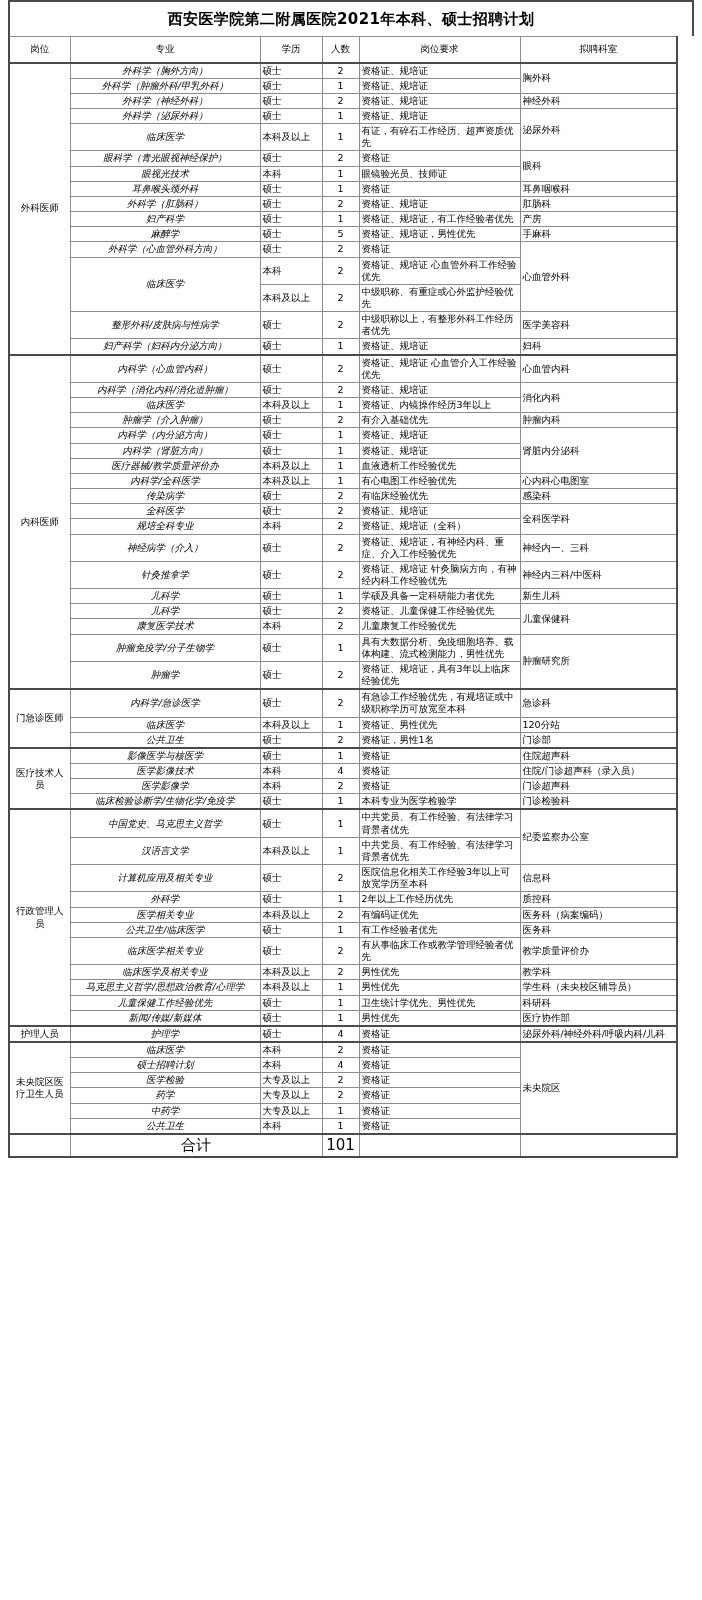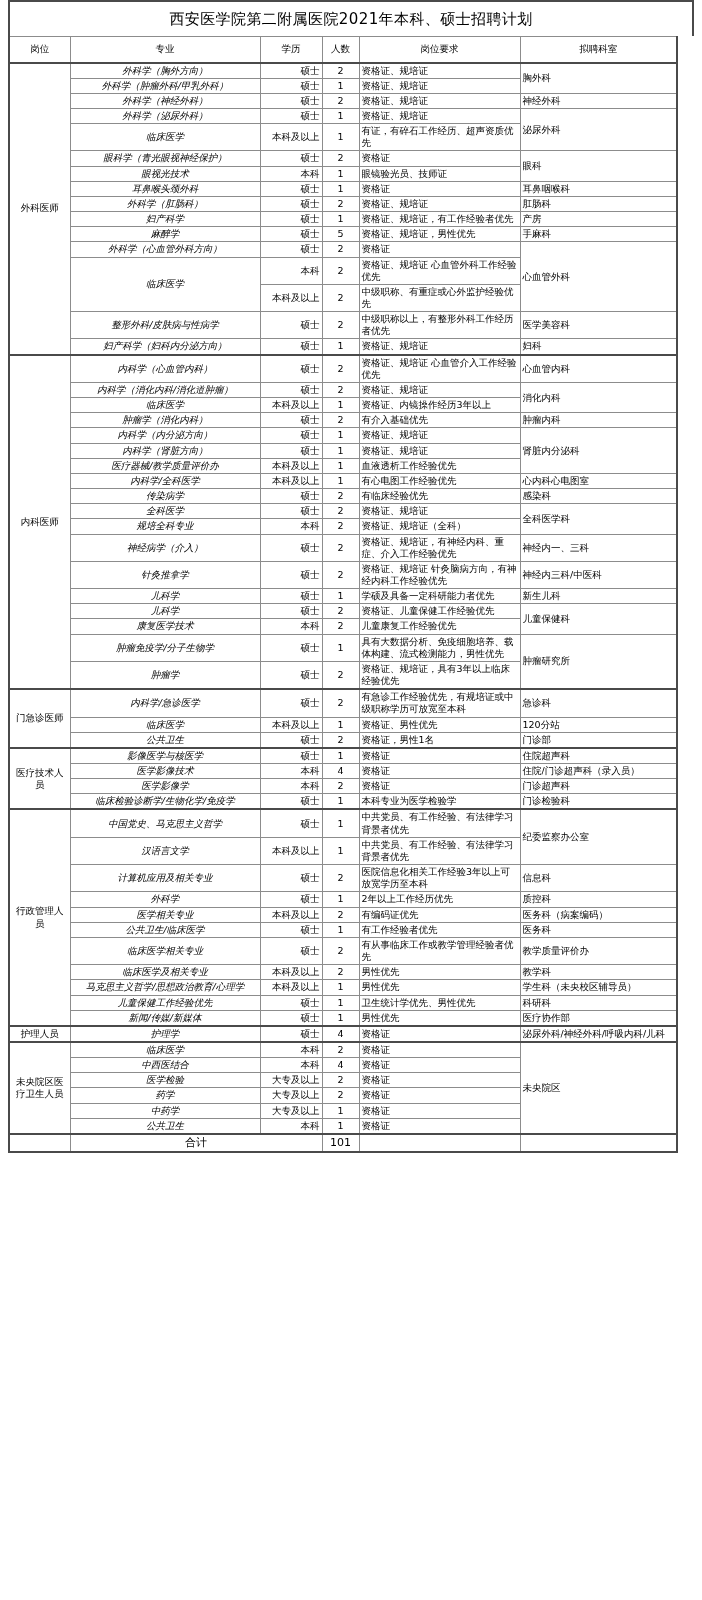--- a/index.html
+++ b/index.html
@@ -25,21 +25,21 @@
     align-items:center;
     justify-content:center;
     border-left:2px solid #4a4a4a;
     border-right:2px solid #4a4a4a;
     border-top:2px solid #4a4a4a;
     box-sizing:border-box;
     margin:0 8px;
   }
   .title{
     font-size:15px;
-    font-weight:normal;
+    font-weight:bold;
     letter-spacing:0.4px;
     line-height:1;
     white-space:nowrap;
   }
   table.plan{
     border-collapse:collapse;
     table-layout:fixed;
     width:570px;
     margin:0 8px;
     border-left:2px solid #4a4a4a;
@@ -63,27 +63,27 @@
     padding:0 2px;
   }
   
   td.grp{
     text-align:center;
     font-size:10.5px;
     border-left:none;
     font-family:Liberation Serif, serif;
   }
   td.major{text-align:center;font-size:10px;font-style:italic;}
-  td.edu{text-align:right;font-size:10px;}
+  td.edu{text-align:left;font-size:10px;}
   td.num{text-align:center;font-size:10px;}
   td.req{text-align:left;font-size:9.5px;padding-left:3px;margin-left:47px;}
   td.dept{font-size:10px;}
   
   tr.group-start > td{border-top:2px solid #4a4a4a;}
-  tr.total td{border-top:2px solid #4a4a4a;font-size:11px;margin-top:40px;}
+  tr.total td{border-top:2px solid #4a4a4a;font-size:15px;margin-top:40px;}
   td.total-label{text-align:center;font-weight:bold;font-size:11.5px;}
   .col-grp{width:61px;}
   .col-major{width:190px;}
   .col-edu{width:62px;}
   .col-num{width:37px;}
   .col-req{width:161px;}
   .col-dept{width:157px;}
 </style>
 </head>
 <body>
@@ -236,21 +236,21 @@
           <td class="req">资格证、规培证</td>
           <td class="dept" rowspan="2">消化内科</td>
         </tr>
         <tr>
           <td class="major">临床医学</td>
           <td class="edu">本科及以上</td>
           <td class="num">1</td>
           <td class="req">资格证、内镜操作经历3年以上</td>
         </tr>
         <tr>
-          <td class="major">肿瘤学（消化内科）</td>
+          <td class="major">肿瘤学（介入肿瘤）</td>
           <td class="edu">硕士</td>
           <td class="num">2</td>
           <td class="req">有介入基础优先</td>
           <td class="dept">肿瘤内科</td>
         </tr>
         <tr>
           <td class="major">内科学（内分泌方向）</td>
           <td class="edu">硕士</td>
           <td class="num">1</td>
           <td class="req">资格证、规培证</td>
@@ -480,21 +480,21 @@
         </tr>
         <tr class="group-start">
           <td class="grp" rowspan="6">未央院区医疗卫生人员</td>
           <td class="major">临床医学</td>
           <td class="edu">本科</td>
           <td class="num">2</td>
           <td class="req">资格证</td>
           <td class="dept" rowspan="6">未央院区</td>
         </tr>
         <tr>
-          <td class="major">中西医结合</td>
+          <td class="major">硕士招聘计划</td>
           <td class="edu">本科</td>
           <td class="num">4</td>
           <td class="req">资格证</td>
         </tr>
         <tr>
           <td class="major">医学检验</td>
           <td class="edu">大专及以上</td>
           <td class="num">2</td>
           <td class="req">资格证</td>
         </tr>

